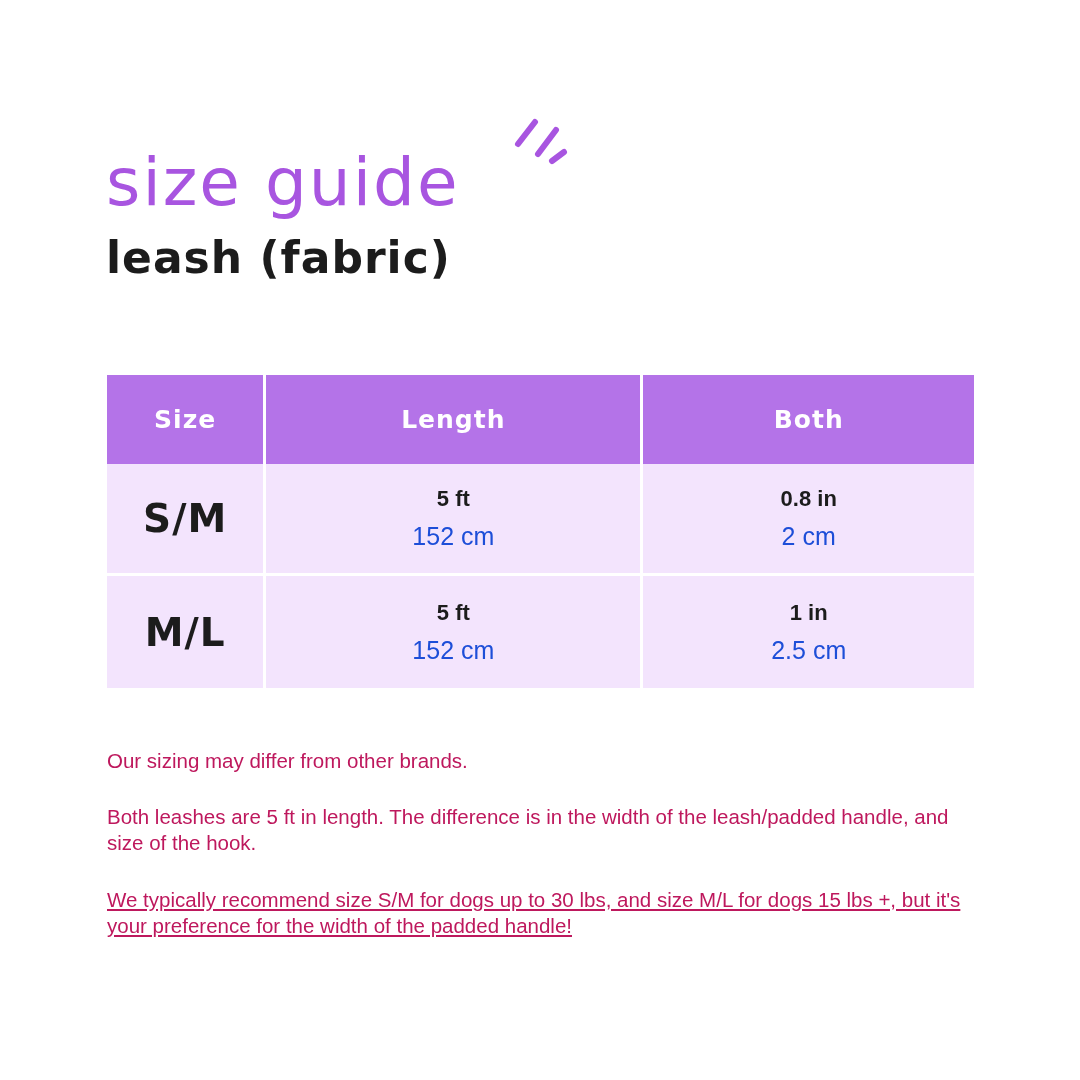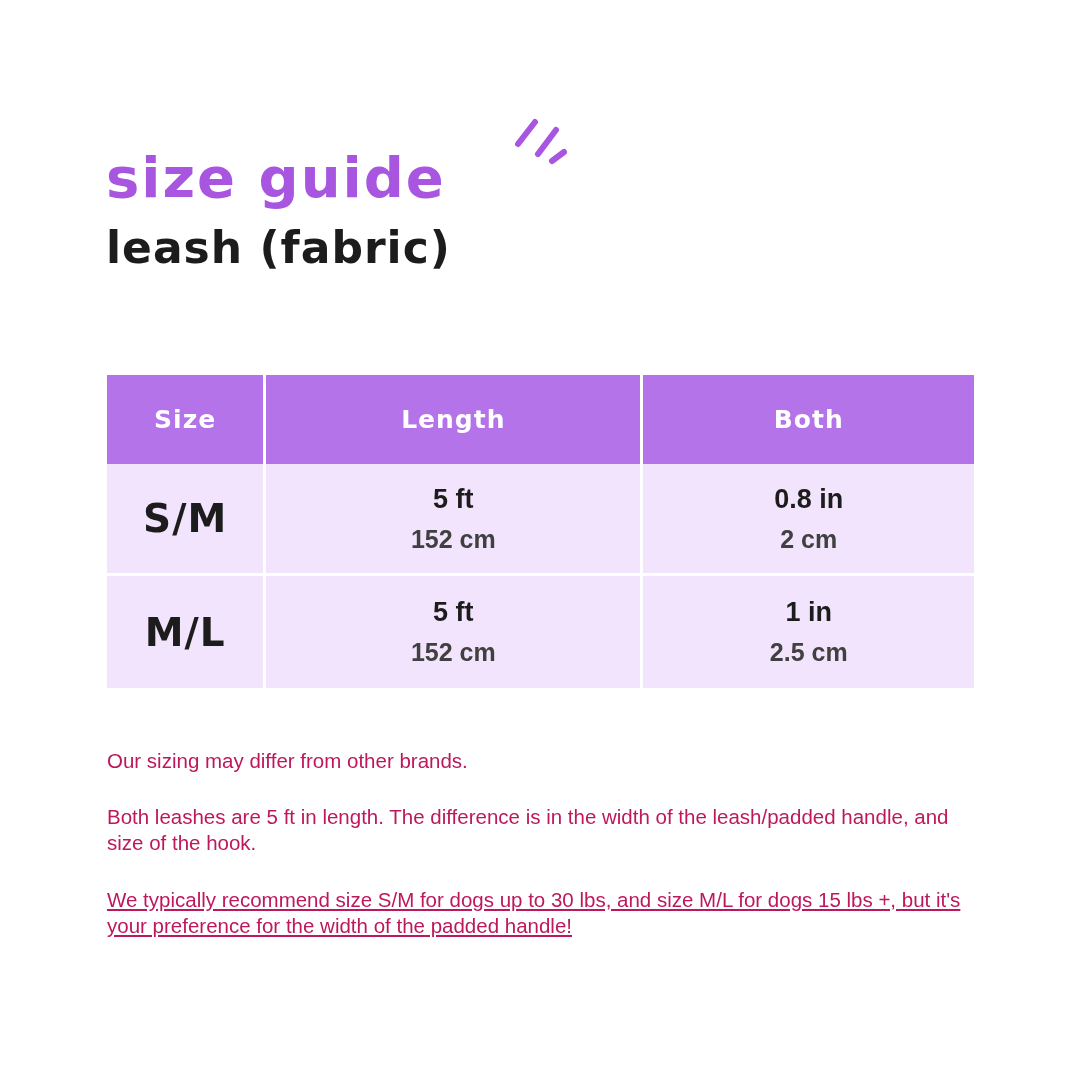--- a/index.html
+++ b/index.html
@@ -25,22 +25,22 @@
   .title-wrap {
     position: absolute;
     left: 106px;
     top: 150px;
     width: 880px;
   }
   .title-main {
     position: relative;
     display: inline-block;
     font-family: "DejaVu Sans", sans-serif;
-    font-weight: bold;
-    font-size: 56px;
+    font-weight: normal;
+    font-size: 66px;
     line-height: 1;
     letter-spacing: 2px;
     color: #a855e0;
   }
   .sparkle {
     position: absolute;
     left: 398px;
     top: -42px;
     width: 70px;
     height: 70px;
@@ -101,29 +101,29 @@
   .body-row:last-child .cell { border-bottom: none; }
 
   .cell-size-label {
     font-family: "DejaVu Sans", sans-serif;
     font-weight: bold;
     font-size: 39px;
     letter-spacing: 1px;
     color: #1c1c1c;
   }
   .val-primary {
-    font-size: 27px;
+    font-size: 22px;
     font-weight: bold;
     color: #1c1c1c;
     margin-bottom: 10px;
   }
   .val-secondary {
     font-size: 25px;
-    font-weight: bold;
-    color: #404040;
+    font-weight: normal;
+    color: #1d4ed8;
   }
 
   
   .notes {
     position: absolute;
     left: 107px;
     top: 748px;
     width: 860px;
     color: #be185d;
   }

